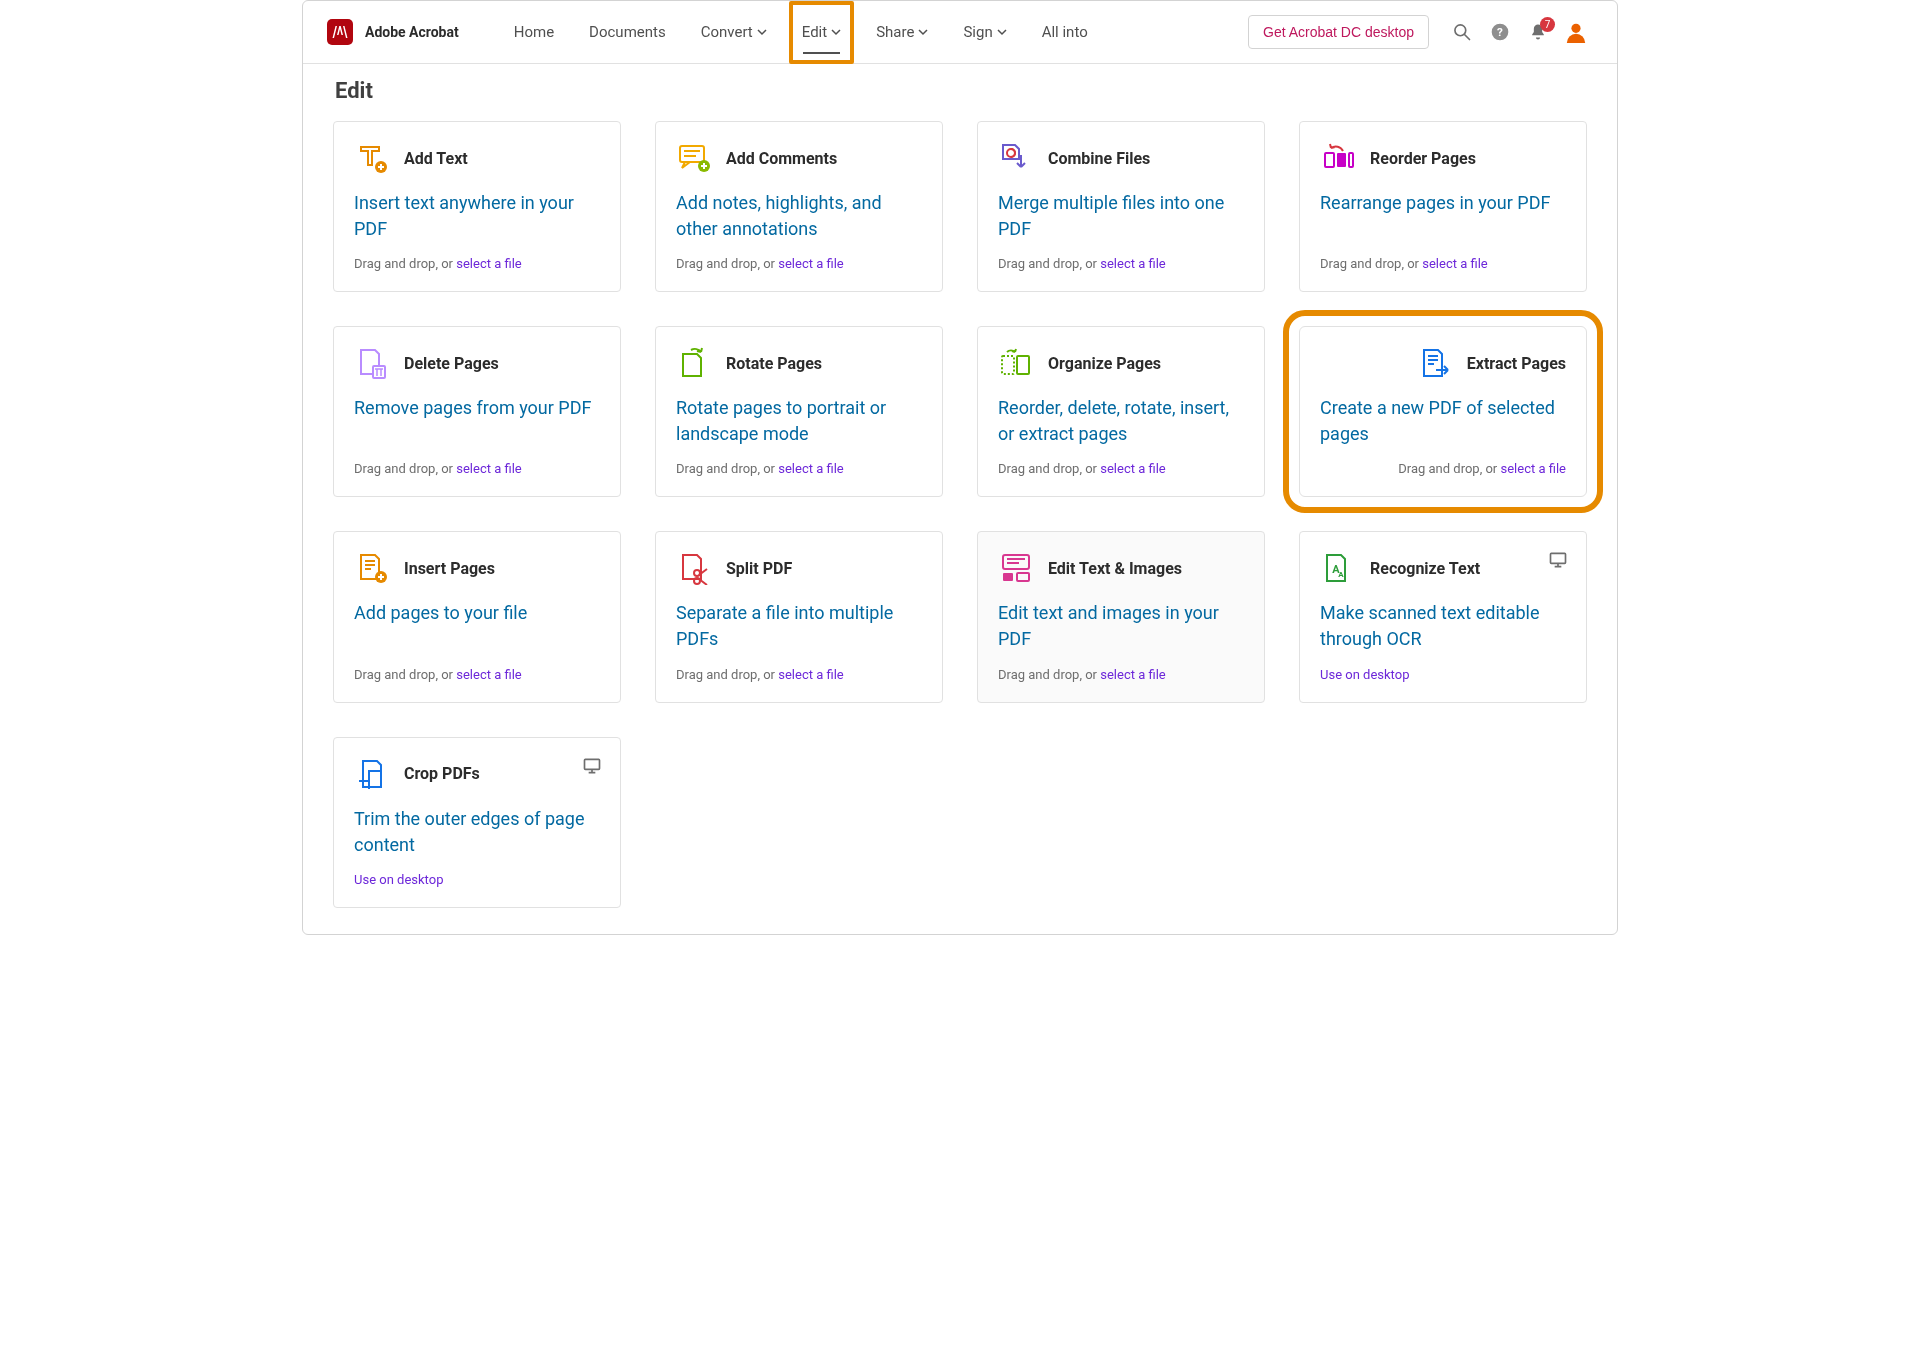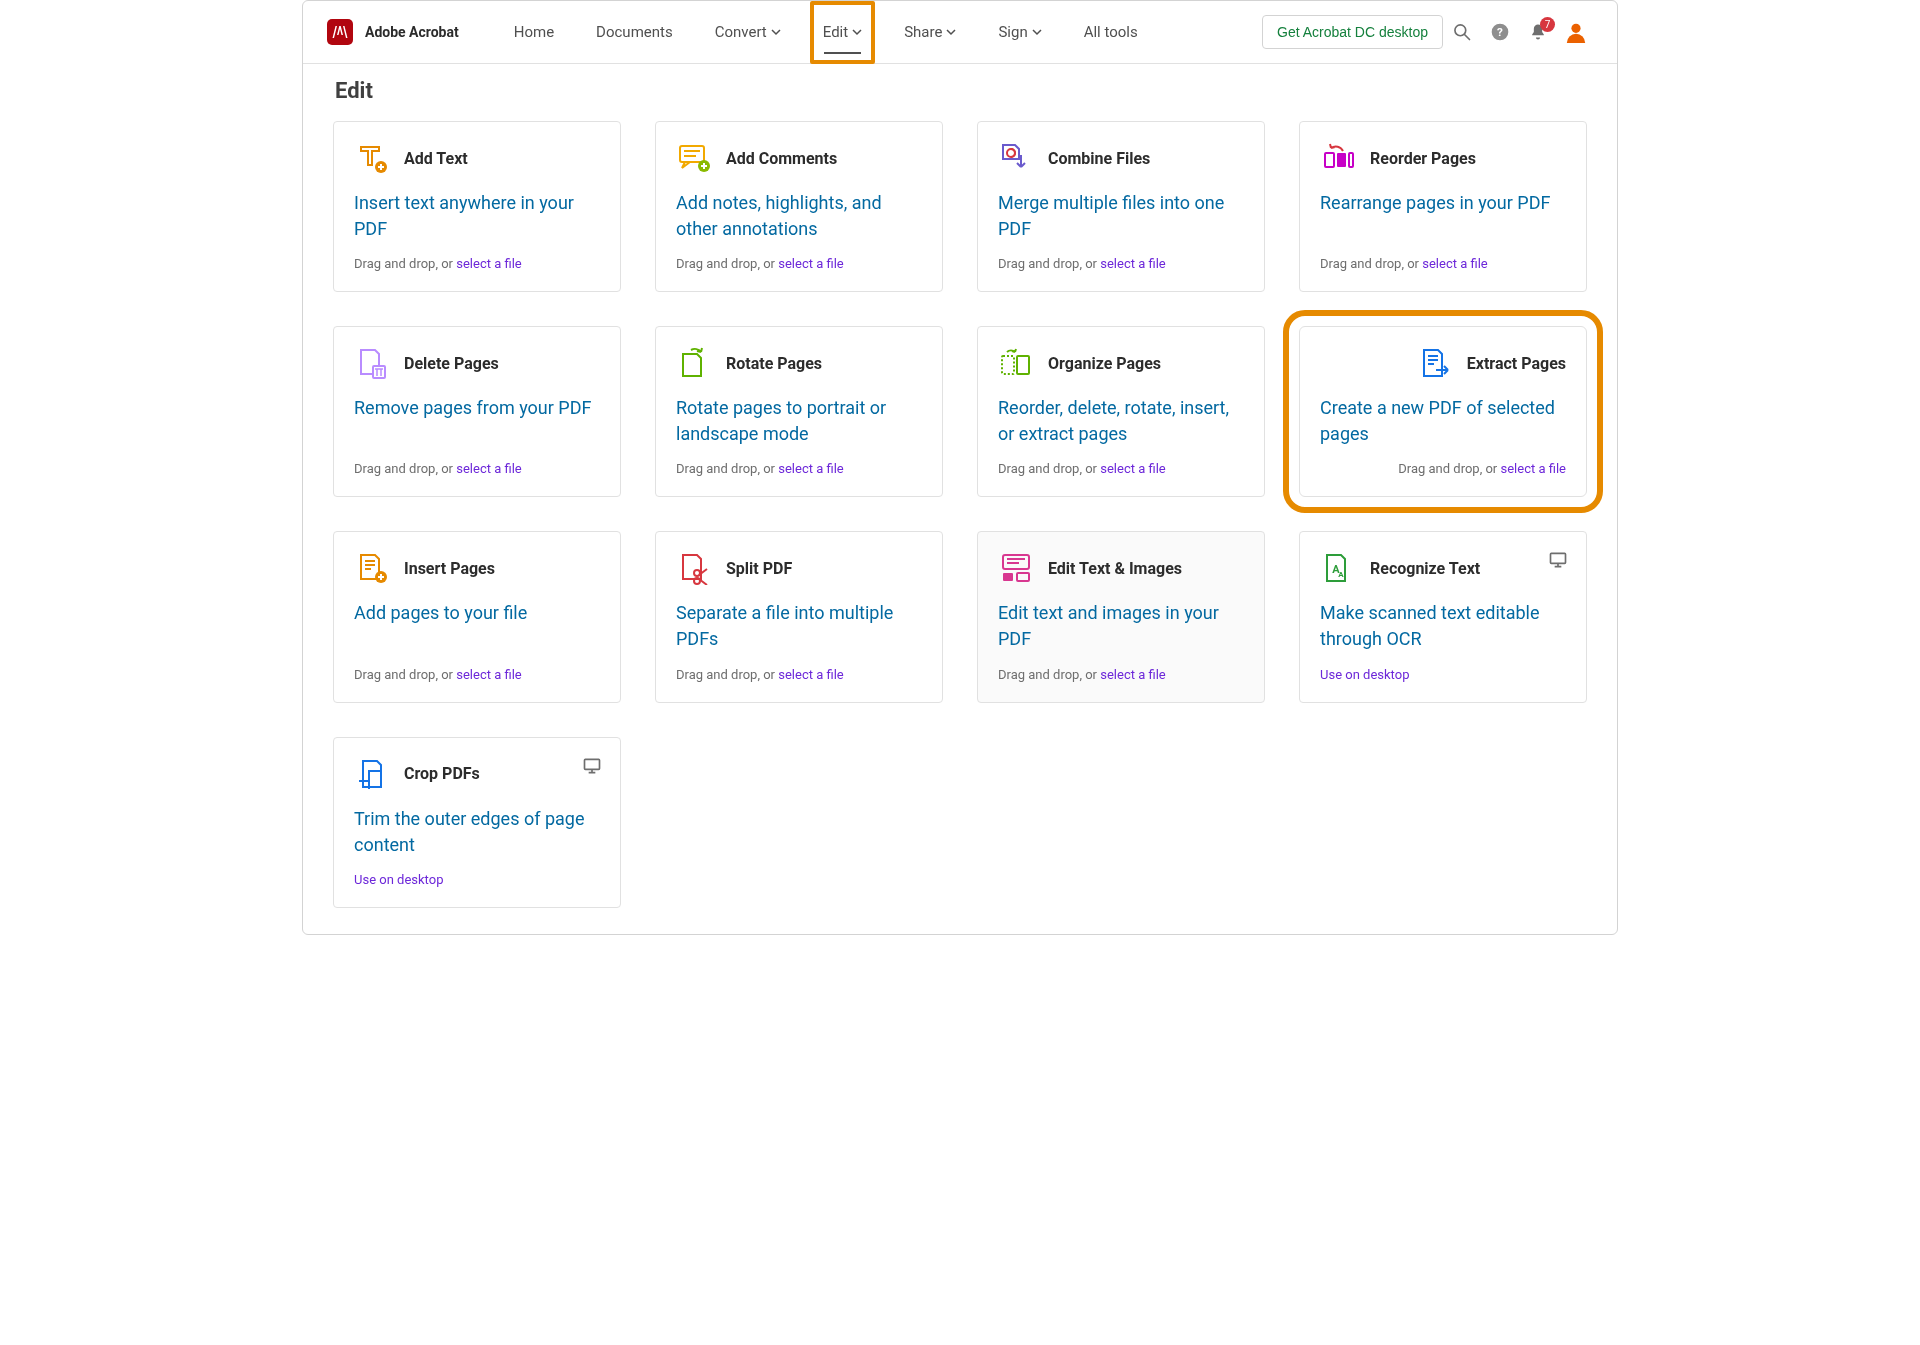--- a/index.html
+++ b/index.html
@@ -24,21 +24,21 @@
     padding: 0 22px 0 24px;
   }
   .logo-box {
     width: 26px; height: 26px;
     background: #b1060f;
     border-radius: 5px;
     display:flex;align-items:center;justify-content:center;
     margin-right: 12px;
   }
   .brand { font-weight: 700; font-size: 14px; color:#2c2c2c; margin-right: 42px; white-space: nowrap;}
-  .nav { display:flex; align-items:center; gap:16px;justify-content:center; }
+  .nav { display:flex; align-items:center; gap:9px;justify-content:center; }
   .nav-item {
     padding: 0 13px;
     height: 63px;
     display:flex;
     align-items:center;
     font-size:15px;
     color:#505050;
     cursor:pointer;
     position:relative;
   }
@@ -55,23 +55,24 @@
     bottom:10px;
     height:2px;
     background:#505050;
   }
   .spacer { flex:1; }
   .cta-btn {
     border:1px solid #d3d3d3;
     border-radius:4px;
     padding: 8px 14px;
     font-size:14px;
-    color:#15803d;
+    color:#be185d;
     background:#fff;
     cursor:pointer;
+    margin-right: 14px;
   }
   .hicon { width:22px; height:22px; margin: 0 8px; cursor:pointer; display:flex;align-items:center;justify-content:center; position:relative;}
   .badge {
     position:absolute;
     top:-4px; right:-6px;
     background:#d7373f;
     color:#fff;
     border-radius:50%;
     min-width:15px;height:15px;
     font-size:10px;
@@ -156,21 +157,21 @@
         </div>
       <div class="nav-item">
           <span>Sign</span>
           <span class="chev">
             <svg width="10" height="10" viewBox="0 0 10 10">
               <path d="M1 3l4 4 4-4" fill="none" stroke="#505050" stroke-width="1.5"></path>
             </svg>
           </span>
         </div>
       <div class="nav-item">
-          <span>All tools</span>
+          <span>All into</span>
         </div>
     </div>
     <div class="spacer"></div>
     <button class="cta-btn">Get Acrobat DC desktop</button>
     <div class="hicon">
       <svg width="20" height="20" viewBox="0 0 24 24">
           <circle cx="10" cy="10" r="6.5" fill="none" stroke="#6e6e6e" stroke-width="2"></circle>
           <line x1="15" y1="15" x2="21" y2="21" stroke="#6e6e6e" stroke-width="2" stroke-linecap="round"></line>
         </svg>
     </div>

